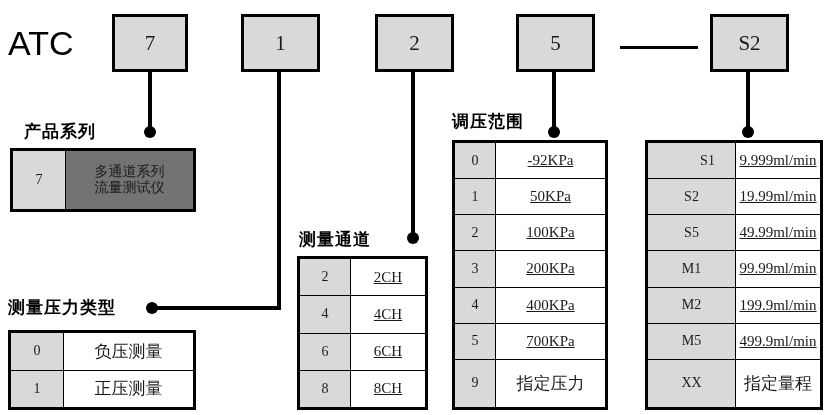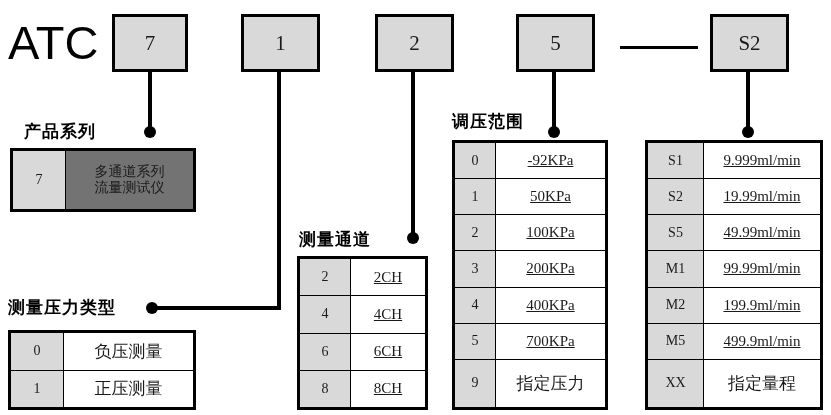--- a/index.html
+++ b/index.html
@@ -17,21 +17,21 @@
   }
   
   .model-prefix {
     position: absolute;
     left: 8px;
     top: 14px;
     width: 100px;
     height: 58px;
     line-height: 58px;
     font-family: "Liberation Sans", sans-serif;
-    font-size: 47px;
+    font-size: 34px;
     color: #000;
     letter-spacing: 0px;
     white-space: nowrap;
   }
   .code-box {
     position: absolute;
     box-sizing: border-box;
     background: #d9d9d9;
     border: 3px solid #000;
     font-family: "Liberation Serif", serif;
@@ -249,21 +249,21 @@
       </tr>
     </tbody>
       </table>
   </div>
 
   <div class="section-title" style="left:646px; top:110px;margin-top:42px;">检测范围</div>
   <div class="legend-table" style="left:645px; top:140px; width:178px; height:270px;">
     <table>
       <tbody>
           <tr>
-        <td class="code" style="width:55px;">S1</td>
+        <td class="code" style="width:55px;padding-left:32px;">S1</td>
         <td class="val">9.999ml/min</td>
       </tr>
       <tr>
         <td class="code">S2</td>
         <td class="val">19.99ml/min</td>
       </tr>
       <tr>
         <td class="code">S5</td>
         <td class="val">49.99ml/min</td>
       </tr>

